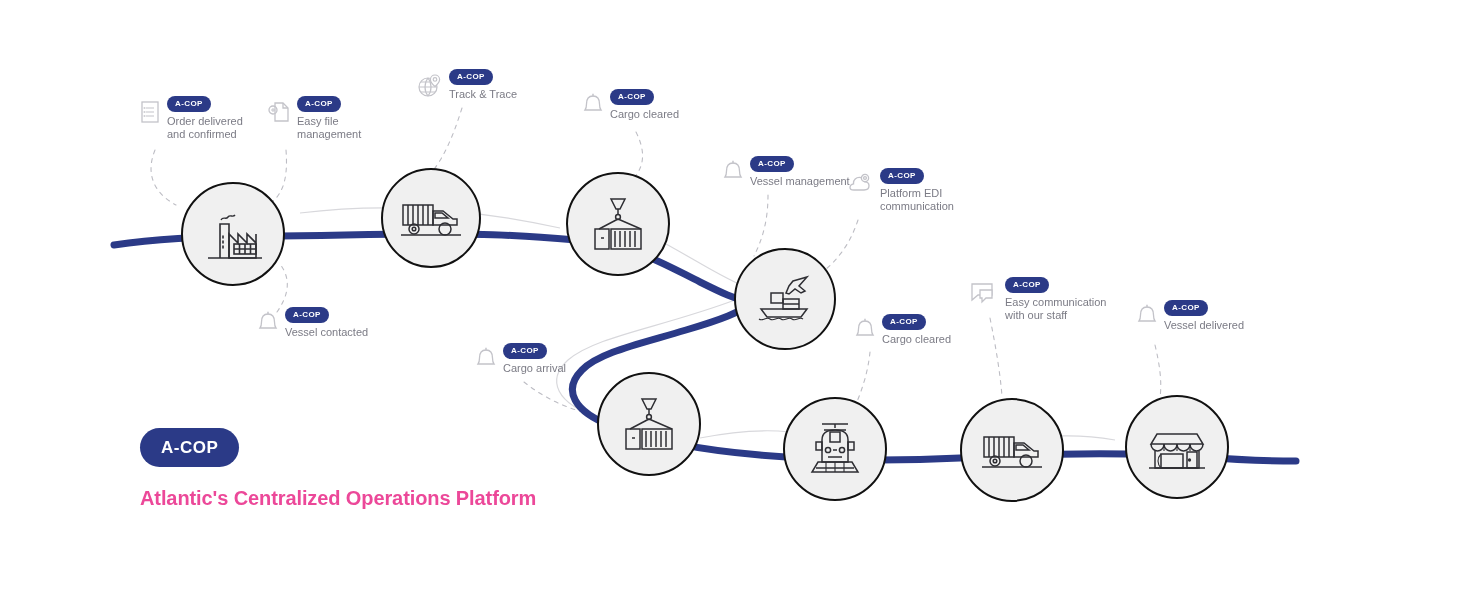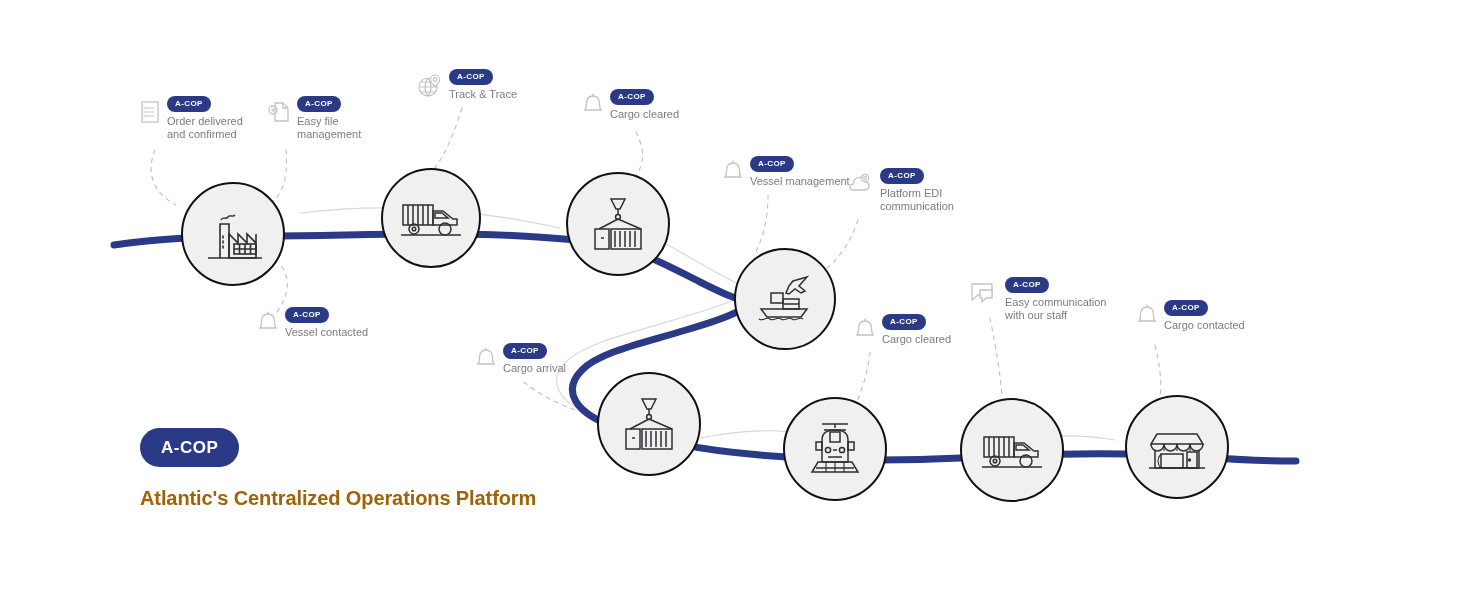--- a/index.html
+++ b/index.html
@@ -87,21 +87,21 @@
     color: #ffffff;
     font-size: 17px;
     font-weight: bold;
     letter-spacing: 0.5px;
     line-height: 1;
     padding: 11px 21px;
     border-radius: 20px;
   }
   #title-tagline {
     margin-top: 20px;
-    color: #a16207;
+    color: #ec4899;
     font-size: 20px;
     font-weight: bold;
     letter-spacing: -0.1px;
   }
 </style>
 </head>
 <body>
 
 <div id="stage">
 
@@ -411,21 +411,21 @@
 
   <div class="callout" style="left:1137px; top:300px;">
     <span class="callout-icon">
       <svg width="20" height="24" viewBox="0 0 20 24" fill="none" stroke="#c3c3c9" stroke-width="1.3">
         <path d="M10 3 c4.5 0 6.5 3.5 6.5 8 c0 4 1.5 6 1.5 6 H2 s1.5-2 1.5-6 C3.5 6.5 5.5 3 10 3 z"></path>
         <path d="M10 1.2 v1.8" stroke-linecap="round"></path>
       </svg>
     </span>
     <span class="callout-body">
       <span class="badge">A-COP</span>
-      <span class="callout-label">Cargo contacted</span>
+      <span class="callout-label">Vessel delivered</span>
     </span>
   </div>
 
   <div id="title-block">
     <div class="title-badge">A-COP</div>
     <div id="title-tagline">Atlantic's Centralized Operations Platform</div>
   </div>
 
 </div>
 

